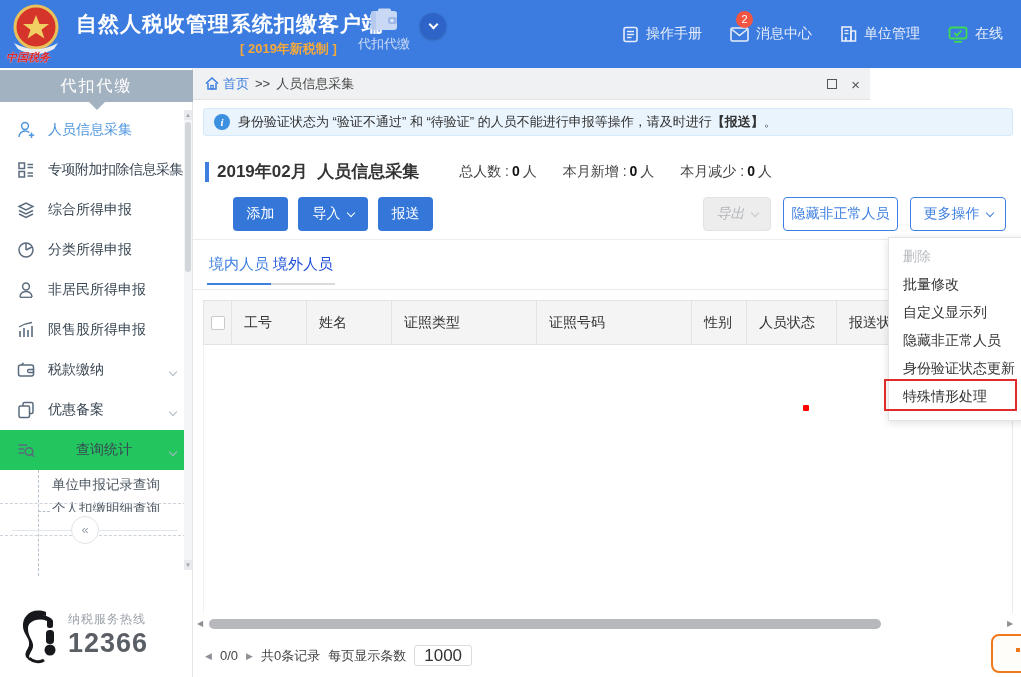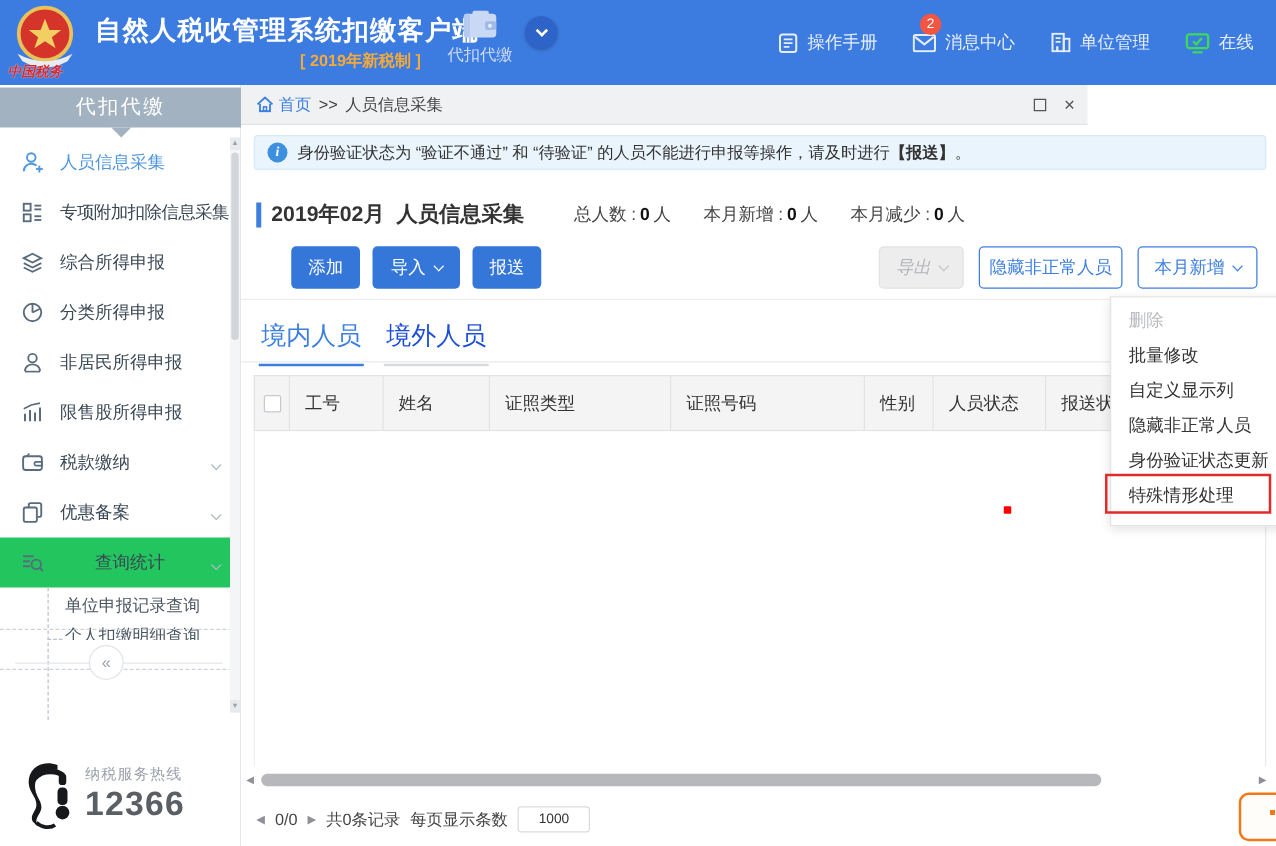--- a/index.html
+++ b/index.html
@@ -78,21 +78,21 @@
   .tb-import { position:absolute; left:85px; width:70px; }
   .tb-submit { position:absolute; left:165px; width:55px; }
   .tb-export { position:absolute; left:490px; width:68px; }
   .tb-export .chev { color:#c3c6cb; width:6px; height:6px; border-width:1.5px; margin-top:-3px; }
   .tb-import .chev { color:#fff; width:6px; height:6px; border-width:1.5px; margin-top:-3px; }
   .tb-expand { position:absolute; left:570px; width:115px; }
   .tb-more { position:absolute; left:697px; width:96px; }
   .tb-more .chev { width:6px; height:6px; border-width:1.5px; margin-top:-3px; }
 
   .divider1 { position:absolute; left:0; top:171px; width:828px; border-top:1px solid #ebedef; }
-  .tabs { position:absolute; left:14px; top:181px; display:flex; gap:16px; font-size:20px; }
+  .tabs { position:absolute; left:14px; top:181px; display:flex; font-size:15px; }
   .tab { padding:6px 2px 9px; cursor:pointer; color:#1d4ed8; border-bottom:2px solid transparent; }
   .tab.active { color:#3d7fe0; border-bottom-color:#3d7fe0; }
   .tab.inactive { border-bottom-color:#d8dadd; }
   .divider2 { position:absolute; left:0; top:221px; width:828px; border-top:1px solid #e8eaec; }
 
   .thead { position:absolute; left:10px; top:232px; width:810px; height:45px; background:#f4f4f5; border:1px solid #e3e3e5; display:flex; align-items:stretch; font-size:14px; color:#333; }
   .th { display:flex; align-items:center; padding-left:12px; border-right:1px solid #e3e3e5; }
   .th.cb { width:28px; padding-left:0; justify-content:center; }
   .th.c0 { width:75px; } .th.c1 { width:85px; } .th.c2 { width:145px; } .th.c3 { width:155px; }
   .th.c4 { width:55px; } .th.c5 { width:90px; } .th.c6 { flex:1; border-right:none; }
@@ -100,21 +100,21 @@
   .tbody { position:absolute; left:10px; top:277px; width:810px; height:268px; border-left:1px solid #f0f0f0; border-right:1px solid #e8eaec; background:#fff; }
   .red-dot { position:absolute; left:610px; top:337px; width:6px; height:6px; background:#ff0000; border-radius:1px; }
 
   .hscroll { position:absolute; left:2px; top:550px; width:820px; height:11px; display:flex; align-items:center; }
   .hs-arr { font-size:8px; color:#8d9096; width:10px; text-align:center; cursor:pointer; }
   .hs-track { position:relative; flex:1; height:10px; }
   .hs-thumb { position:absolute; left:4px; top:0; width:672px; height:10px; background:#b6b8bb; border-radius:6px; cursor:grab; }
 
   .pager { position:absolute; left:12px; top:577px; display:flex; align-items:center; gap:8px; font-size:13px; color:#444; }
   .pg-arr { font-size:9px; color:#8d9096; cursor:pointer; }
-  .pp-input { width:58px; height:21px; border:1px solid #d9dbde; border-radius:3px; text-align:center; line-height:19px; font-size:11px; color:#333; cursor:text; }
+  .pp-input { width:58px; height:21px; border:1px solid #d9dbde; border-radius:3px; text-align:center; line-height:19px; font-size:17px; color:#333; cursor:text; }
 
   .orange-float { position:absolute; left:798px; top:566px; width:38px; height:39px; background:#fffdf9; border:2px solid #f07818; border-radius:8px 0 0 8px; }
   .orange-float .dot { position:absolute; right:7px; top:12px; width:4px; height:4px; background:#f07818; }
 
   
   .more-menu { position:absolute; left:888px; top:237px; width:146px; background:#fff; border:1px solid #e2e4e6; box-shadow:0 2px 8px rgba(0,0,0,.12); padding:4px 0 10px; z-index:30; }
   .mm-item { height:28px; line-height:28px; padding-left:14px; font-size:14px; color:#333; cursor:pointer; white-space:nowrap; }
   .mm-item.disabled { color:#b8bbc0; cursor:default; }
   .annotation-box { position:absolute; left:884px; top:379px; width:133px; height:32px; border:2px solid #e02b2b; z-index:40; pointer-events:none; }
 
@@ -354,21 +354,21 @@
           <span>导入</span>
           <span class="chev"></span>
         </div>
       <div class="btn btn-primary tb-submit">报送</div>
       <div class="btn btn-disabled tb-export">
           <span>导出</span>
           <span class="chev"></span>
         </div>
       <div class="btn btn-outline tb-expand">隐藏非正常人员</div>
       <div class="btn btn-outline tb-more">
-          <span>本月新增</span>
+          <span>更多操作</span>
           <span class="chev"></span>
         </div>
     </div>
 
     <div class="divider1"></div>
 
     <div class="tabs">
       <div class="tab active">境内人员</div>
       <div class="tab inactive">境外人员</div>
     </div>

